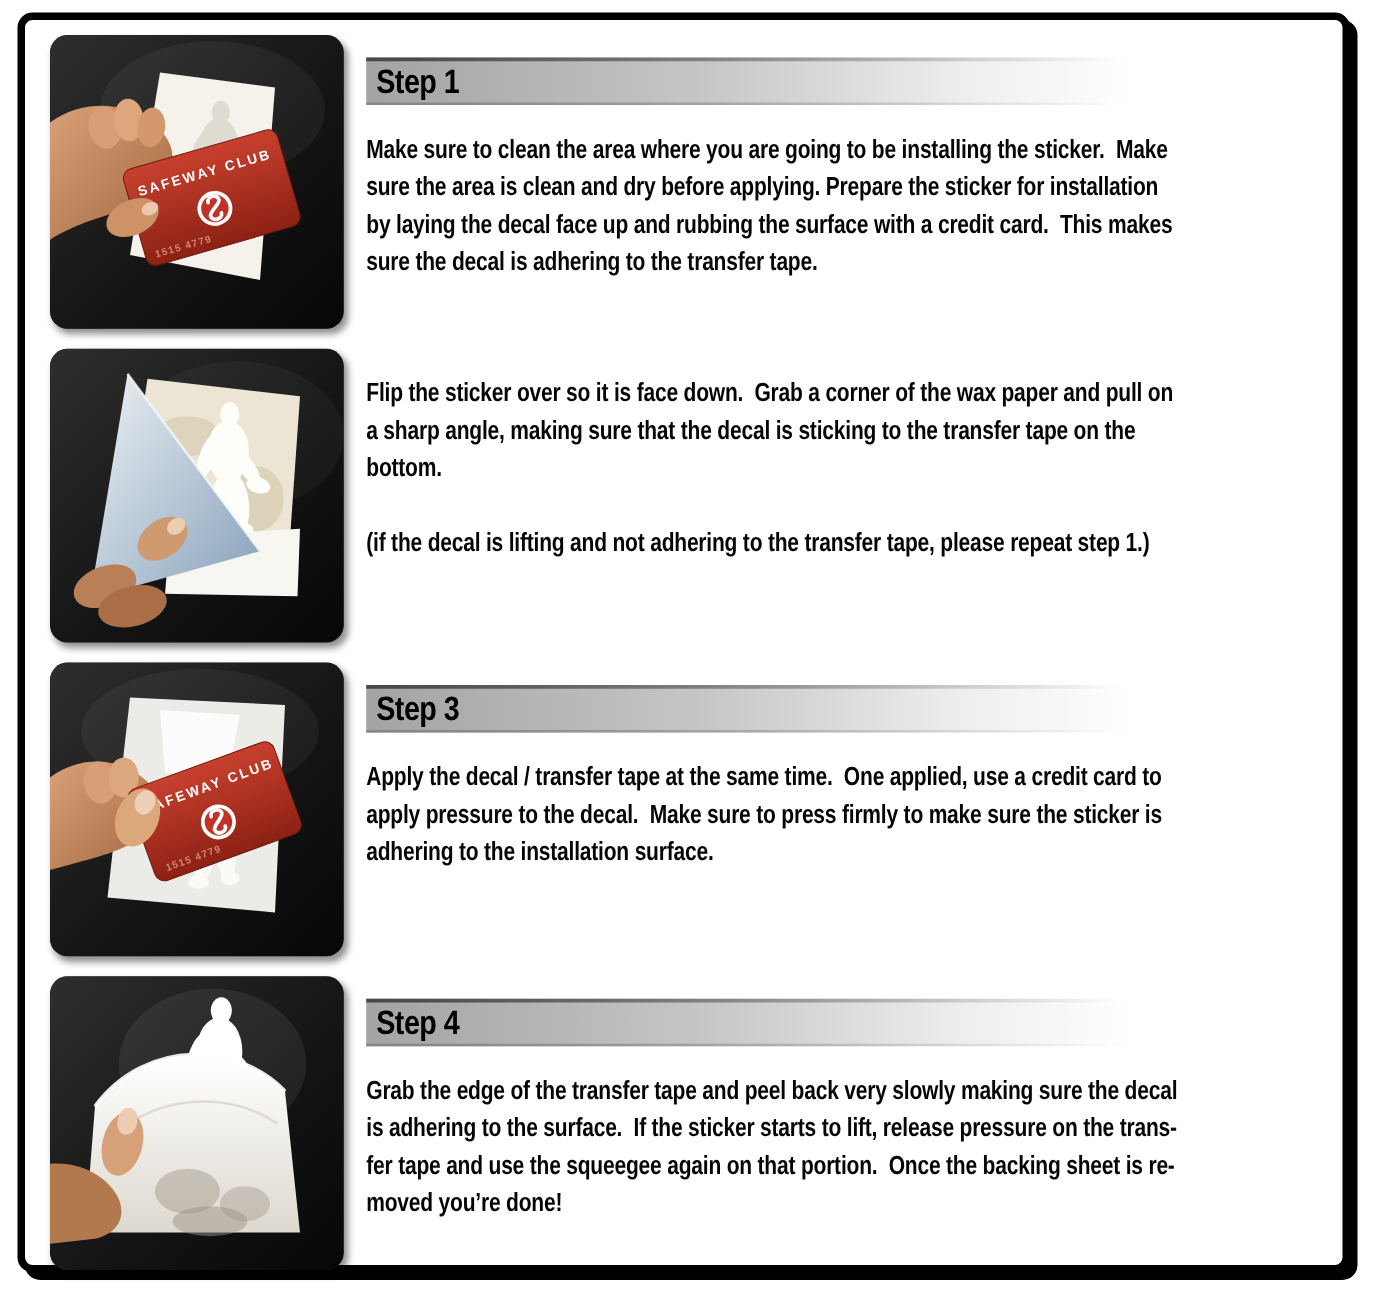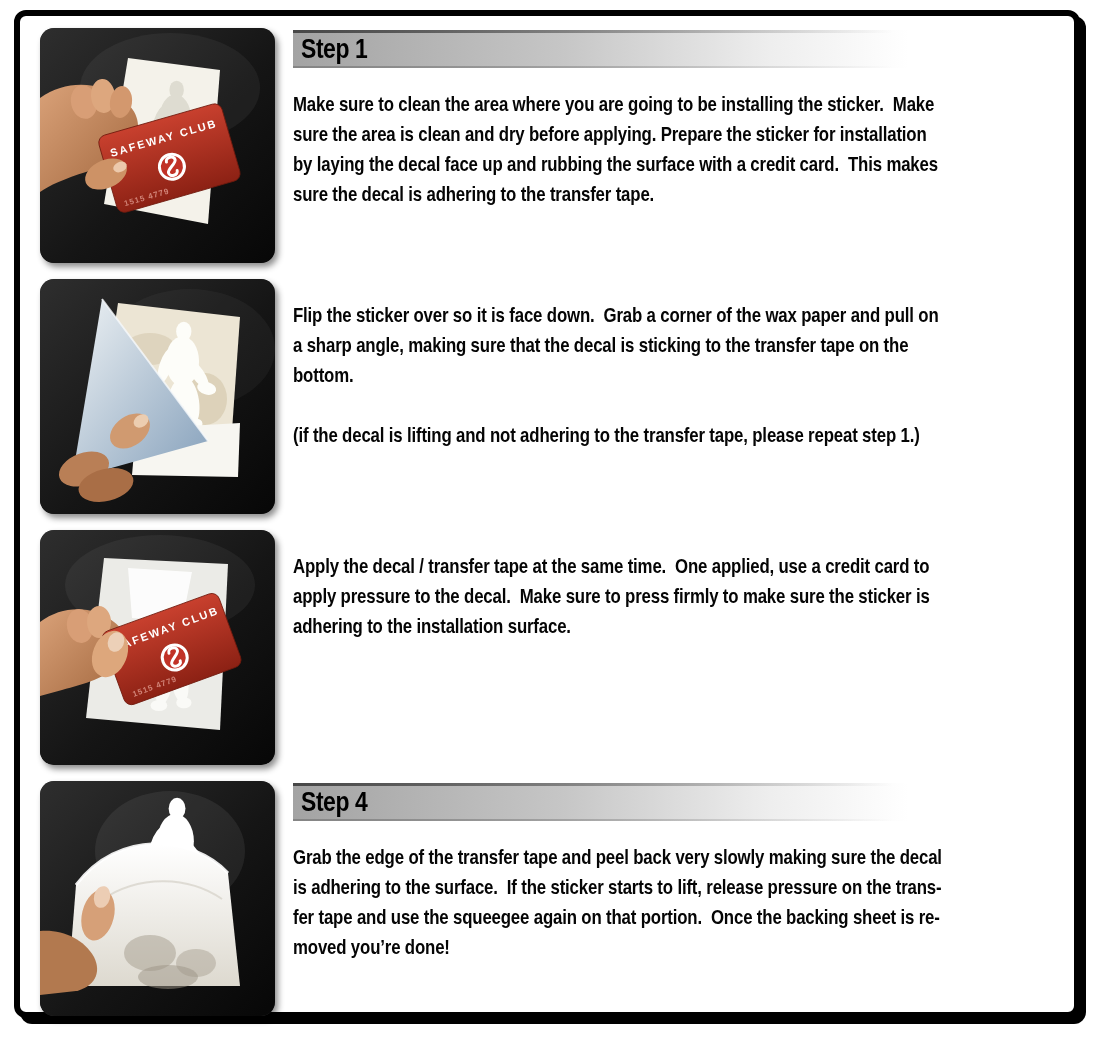--- a/index.html
+++ b/index.html
@@ -23,21 +23,21 @@
   .photo-frame{
     flex:0 0 235px;width:235px;height:235px;margin:0;
     border-radius:14px;overflow:hidden;background:#0c0c0c;
     box-shadow:3px 4px 6px rgba(0,0,0,.45), inset 0 1px 0 rgba(255,255,255,.25), inset -1px -1px 0 rgba(255,255,255,.12);
   }
   .photo-frame svg{display:block;width:235px;height:235px;}
 
   .step-content{margin-left:18px;width:770px;}
 
   .step-bar{
-    position:relative;margin-top:2px;height:38px;
+    position:relative;margin-top:18px;height:38px;
     background:linear-gradient(to right,#a3a3a3 0%,#c6c6c6 35%,#eeeeee 62%,#ffffff 80%);
   }
   .step-bar::before{
     content:"";position:absolute;left:0;right:0;top:0;height:3px;
     background:linear-gradient(to right,#474747,rgba(71,71,71,0) 78%);
   }
   .step-bar::after{
     content:"";position:absolute;left:0;right:0;bottom:0;height:2px;
     background:linear-gradient(to right,#858585,rgba(133,133,133,0) 78%);
   }
@@ -199,20 +199,23 @@
           <path d="M-4,2 C-4,-3 5,-3 5,2 C5,6 -5,9 -5,13 C-5,18 4,18 4,13" fill="none" stroke="#ffffff" stroke-width="3" stroke-linecap="round"></path>
           <text x="-52" y="31" font-family="Liberation Sans, sans-serif" font-size="8" font-weight="bold" letter-spacing="1" fill="#d99084" opacity="0.9">1515 4779</text>
         </g>
         <g>
           <ellipse cx="70" cy="124" rx="17" ry="24" fill="#dda77c" transform="rotate(22 70 124)"></ellipse>
           <ellipse cx="76" cy="112" rx="8" ry="10" fill="#ecd0b8" transform="rotate(22 76 112)"></ellipse>
         </g>
       </svg>
     </figure>
     <div class="step-content">
+      <div class="step-bar">
+        <span class="step-title">Step 3</span>
+      </div>
       <p class="step-body">Apply the decal / transfer tape at the same time.  One applied, use a credit card to
 apply pressure to the decal.  Make sure to press firmly to make sure the sticker is
 adhering to the installation surface.</p>
     </div>
   </section>
 
   <section class="step-row">
     <figure class="photo-frame">
       <svg viewBox="0 0 235 235">
         <rect x="0" y="0" width="235" height="235" rx="14" fill="url(#gPhotoBg)"></rect>

